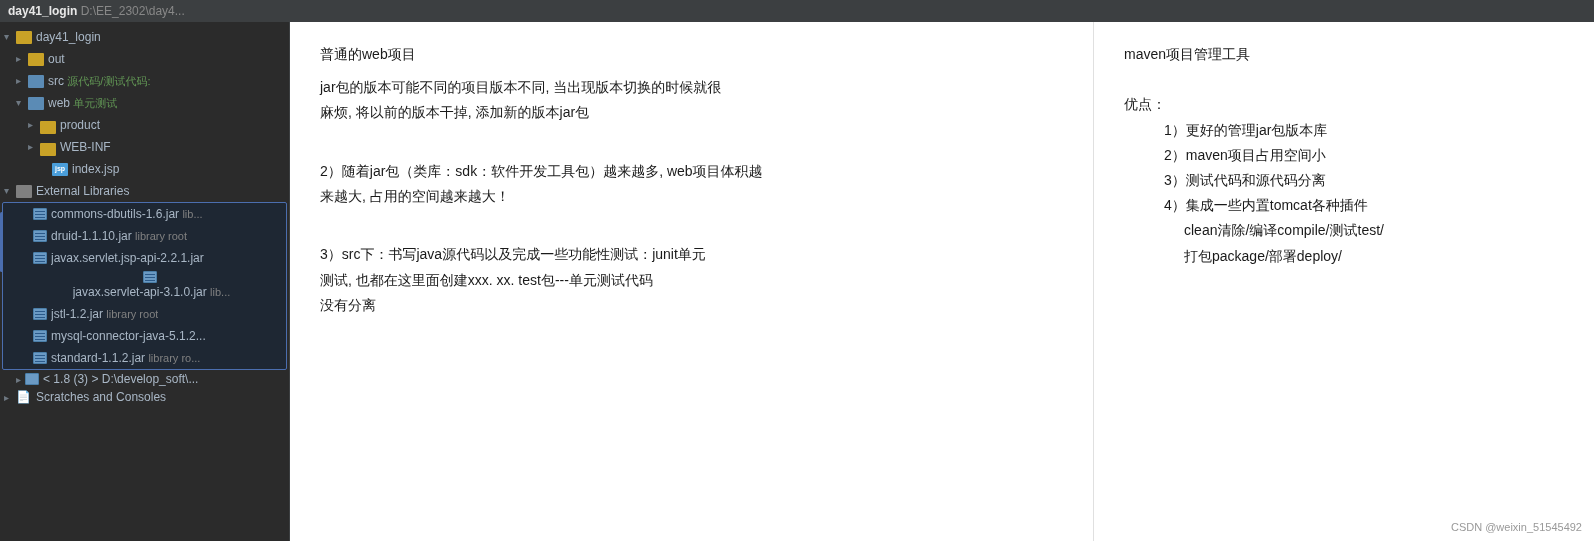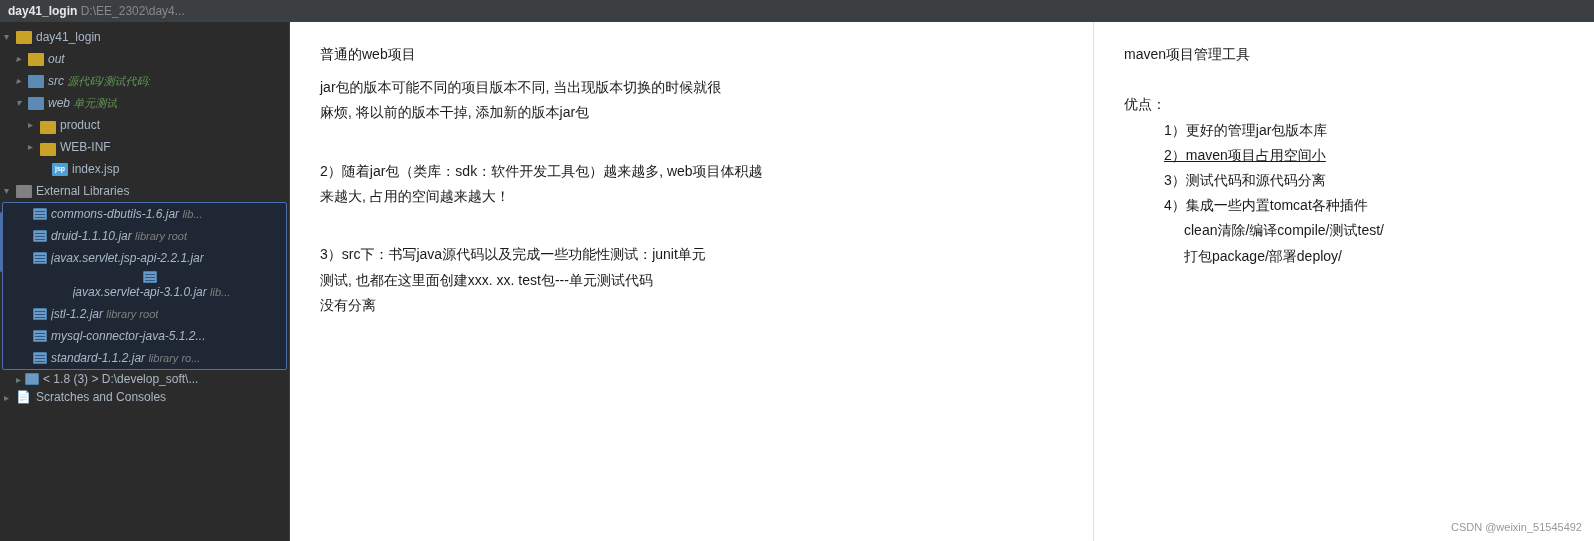--- a/index.html
+++ b/index.html
@@ -58,21 +58,21 @@
       align-items: center;
       padding: 2px 4px 2px 0;
       cursor: pointer;
       white-space: nowrap;
       overflow: hidden;
       text-overflow: ellipsis;
       line-height: 18px;
     }
 
     .indent-0 { padding-left: 4px; }
-    .indent-1 { padding-left: 16px; font-style: italic; }
+    .indent-1 { padding-left: 16px; }
     .indent-2 { padding-left: 28px; align-items: flex-end; }
     .indent-3 { padding-left: 40px; }
 
     .arrow {
       display: inline-block;
       width: 12px;
       font-size: 10px;
       color: #6e7882;
       flex-shrink: 0;
     }
@@ -336,21 +336,21 @@
       <p>2）随着jar包（类库：sdk：软件开发工具包）越来越多, web项目体积越<br>来越大, 占用的空间越来越大！</p>
       <br>
       <p>3）src下：书写java源代码以及完成一些功能性测试：junit单元<br>测试, 也都在这里面创建xxx. xx. test包---单元测试代码<br>没有分离</p>
     </div>
 
     <div class="right-panel">
       <p>maven项目管理工具</p>
       <br>
       <p>优点：</p>
       <p style="padding-left:40px;">1）更好的管理jar包版本库</p>
-      <p style="padding-left:40px;text-decoration:underline;">2）maven项目占用空间小</p>
+      <p style="padding-left:40px;">2）maven项目占用空间小</p>
       <p style="padding-left:40px;">3）测试代码和源代码分离</p>
       <p style="padding-left:40px;">4）集成一些内置tomcat各种插件</p>
       <p style="padding-left:60px;">clean清除/编译compile/测试test/<br>打包package/部署deploy/</p>
     </div>
 
   </div>
 </div>
 
 <div class="attribution">
   <span>CSDN @weixin_51545492</span>

